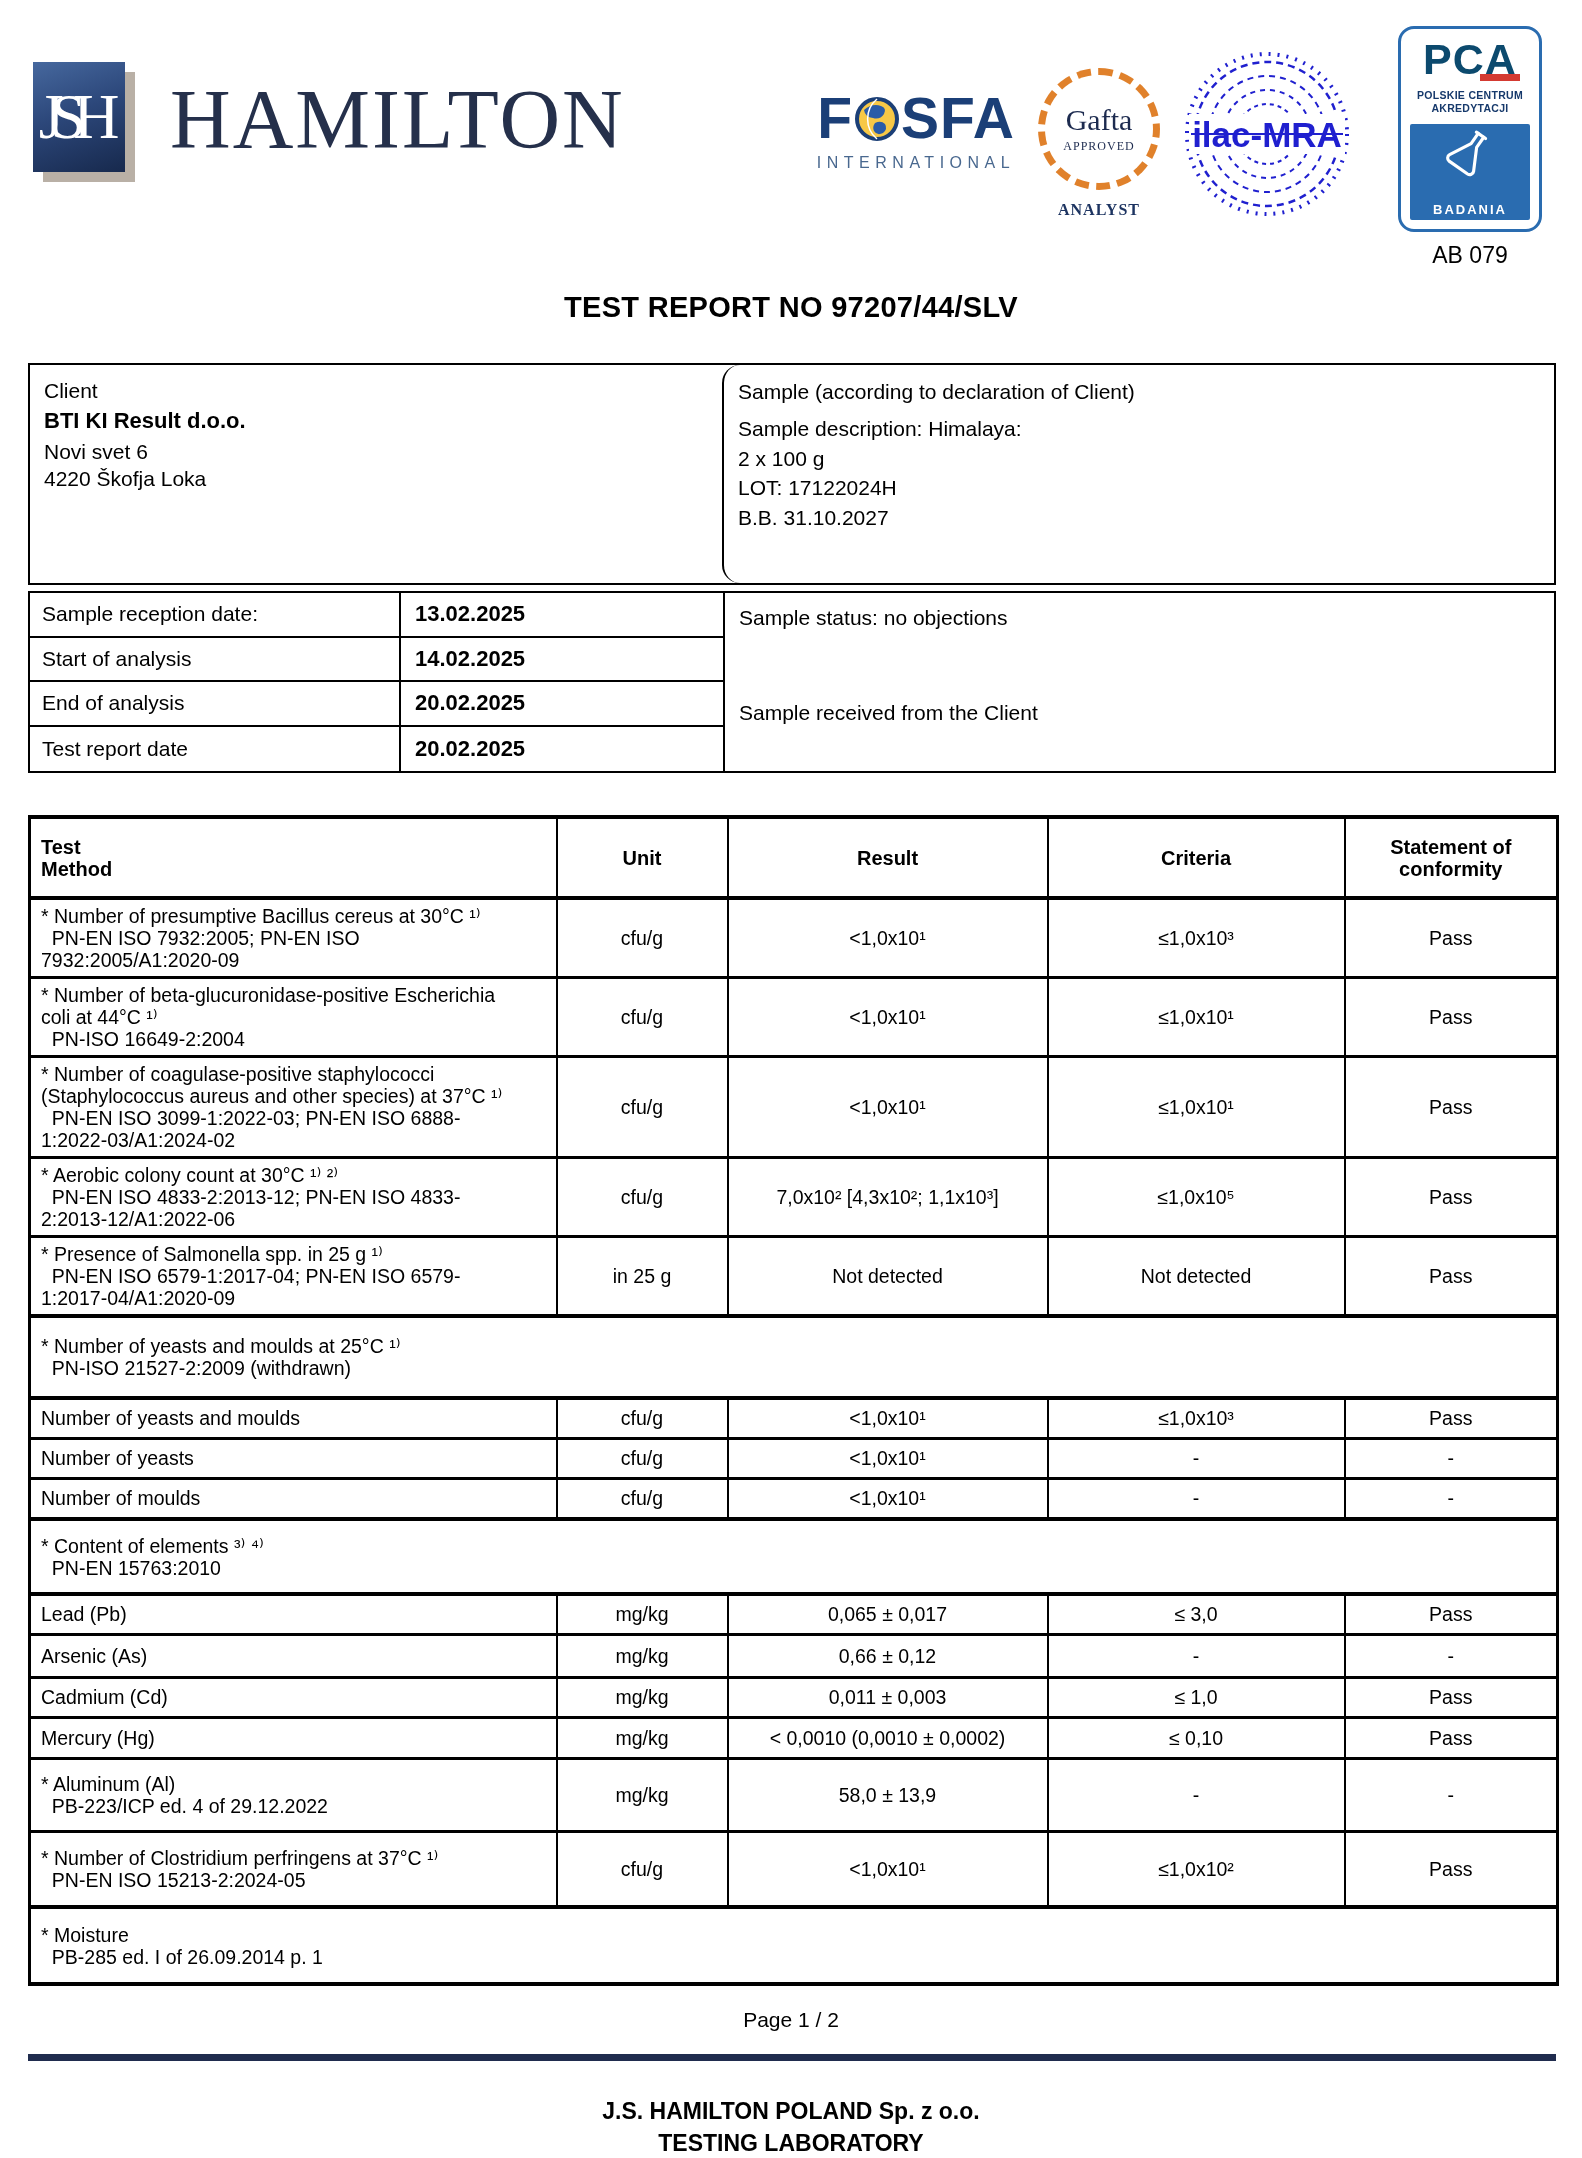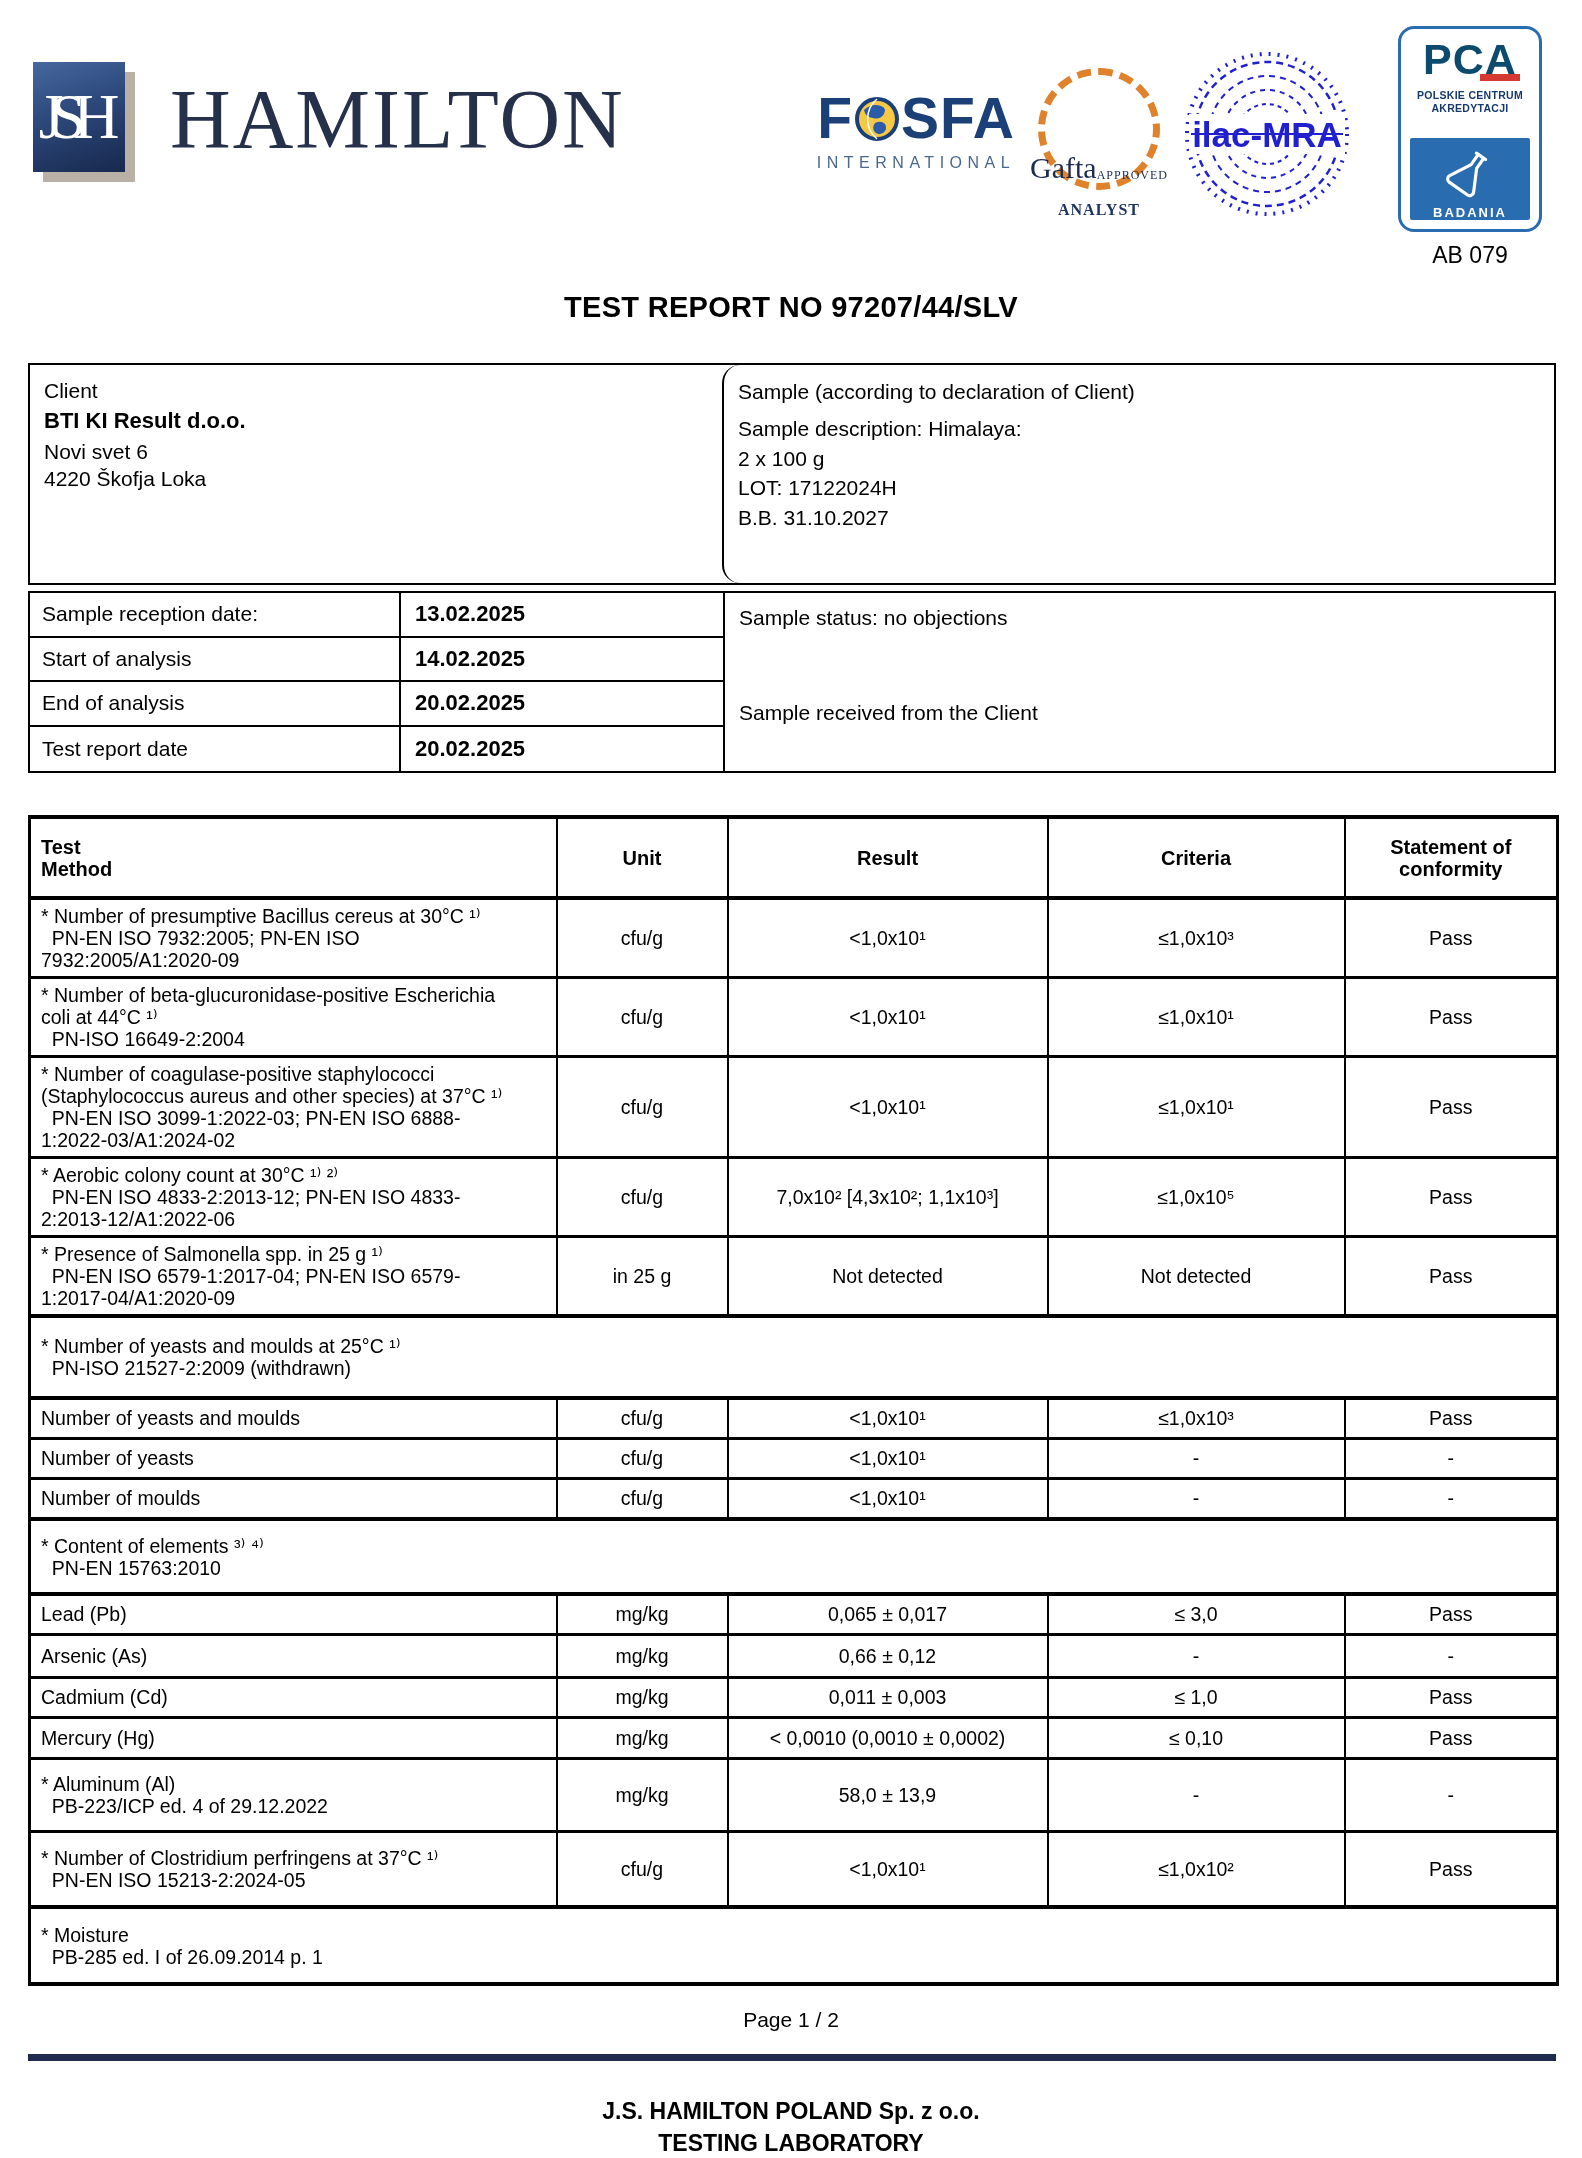--- a/index.html
+++ b/index.html
@@ -17,39 +17,39 @@
   .brand-name{position:absolute;left:170px;top:76px;font-family:"Liberation Serif","DejaVu Serif",serif;
               font-size:84px;line-height:1.05;color:#25304b;letter-spacing:2px;}
 
   .fosfa-logo{position:absolute;left:810px;top:90px;width:212px;text-align:center;}
   .fosfa-title{display:flex;align-items:center;justify-content:center;font-size:57px;font-weight:bold;
                color:#1b3f77;line-height:1;letter-spacing:1px;}
   .fosfa-sub{margin-top:7px;font-size:16px;letter-spacing:5.5px;color:#49688f;}
 
   .gafta-logo{position:absolute;left:1035px;top:68px;width:128px;text-align:center;}
   .gafta-circle{width:122px;height:122px;border:7px dashed #e0812b;border-radius:50%;box-sizing:border-box;
-                display:flex;flex-direction:row;align-items:flex-end;justify-content:center;background:#fff;margin:0 auto;}
+                display:flex;flex-direction:column;align-items:center;justify-content:center;background:#fff;margin:0 auto;}
   .gafta-name{font-family:"Liberation Serif","DejaVu Serif",serif;font-size:30px;color:#1d2b4f;line-height:1;}
   .gafta-approved{font-family:"Liberation Serif","DejaVu Serif",serif;font-size:12px;color:#1d2b4f;
                   letter-spacing:1px;margin-top:4px;}
   .gafta-analyst{margin-top:11px;font-size:16px;font-weight:bold;color:#1d3461;letter-spacing:1px;
                  font-family:"Liberation Serif","DejaVu Serif",serif;}
 
   .ilac-logo{position:absolute;left:1183px;top:50px;width:168px;height:168px;}
 
   .pca-logo{position:absolute;left:1398px;top:26px;width:144px;}
   .pca-card{border:3px solid #2a6cb0;border-radius:16px;background:#fff;padding:10px 9px 9px;box-sizing:border-box;
             height:206px;display:flex;flex-direction:column;}
   .pca-title{text-align:center;font-size:43px;font-weight:bold;color:#0c4a6e;line-height:0.95;
              letter-spacing:1px;position:relative;}
   .pca-red{position:absolute;right:10px;bottom:-1px;width:40px;height:7px;background:#d43a31;}
   .pca-sub{text-align:center;font-size:10.5px;font-weight:bold;color:#16396b;margin-top:9px;line-height:1.3;
            letter-spacing:0.3px;}
-  .pca-badge{margin-top:22px;flex:1;background:#2a6cb0;border-radius:2px;display:flex;flex-direction:column;
-             align-items:center;justify-content:flex-end;gap:6px;}
+  .pca-badge{margin-top:8px;flex:1;background:#2a6cb0;border-radius:2px;display:flex;flex-direction:column;
+             align-items:center;justify-content:flex-start;gap:24px;}
   .pca-badania{color:#fff;font-size:13px;font-weight:bold;letter-spacing:2px;}
   .pca-ab{text-align:center;margin-top:10px;font-size:23px;color:#000;}
 
   
   .report-title{position:absolute;top:291px;left:0;width:100%;text-align:center;font-size:29px;font-weight:bold;
                 letter-spacing:0.3px;}
 
   
   .client-table{position:absolute;top:363px;left:28px;width:1528px;height:222px;border:2px solid #000;
                 box-sizing:border-box;display:grid;grid-template-columns:692px 1fr;}

